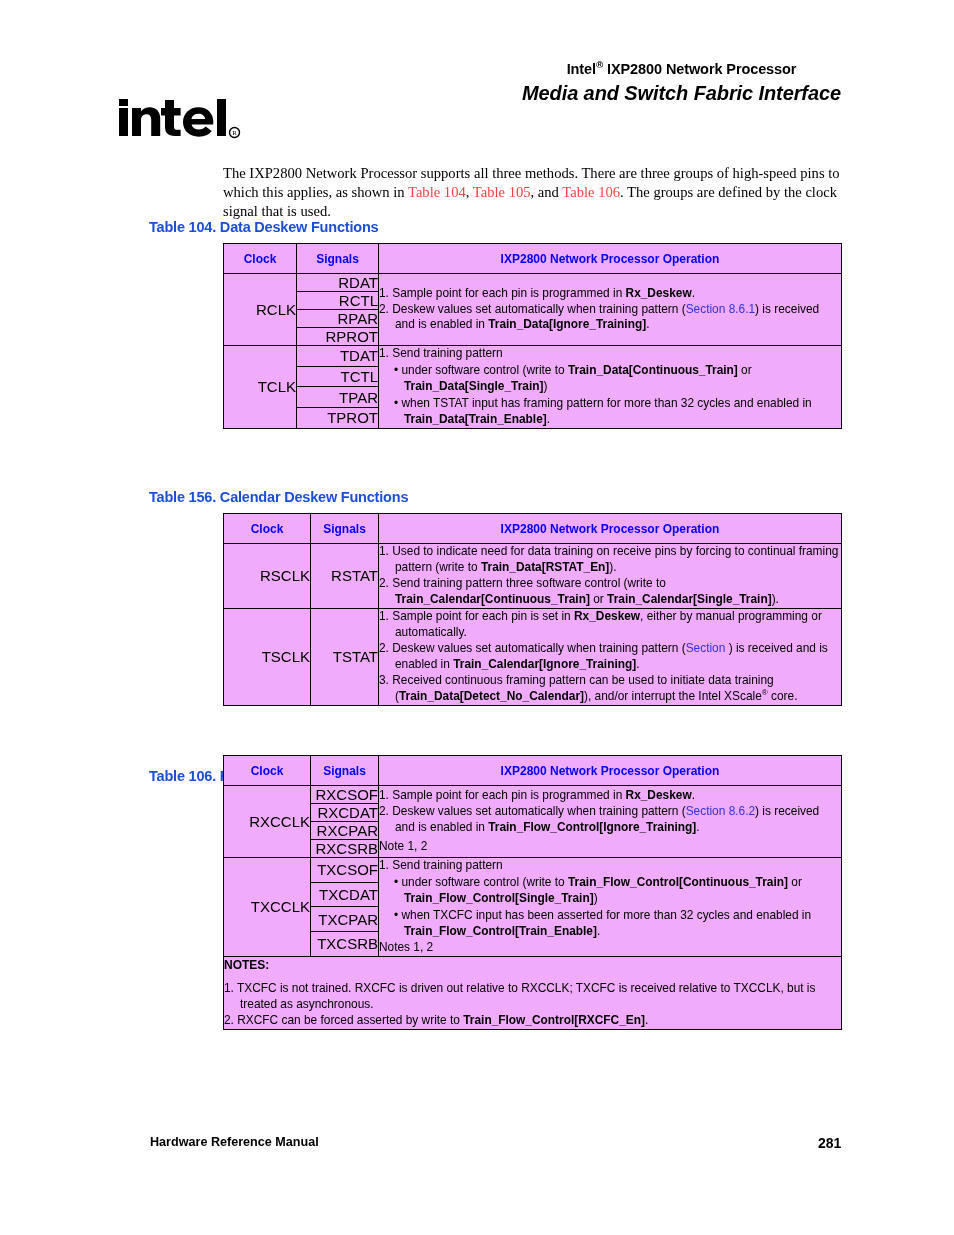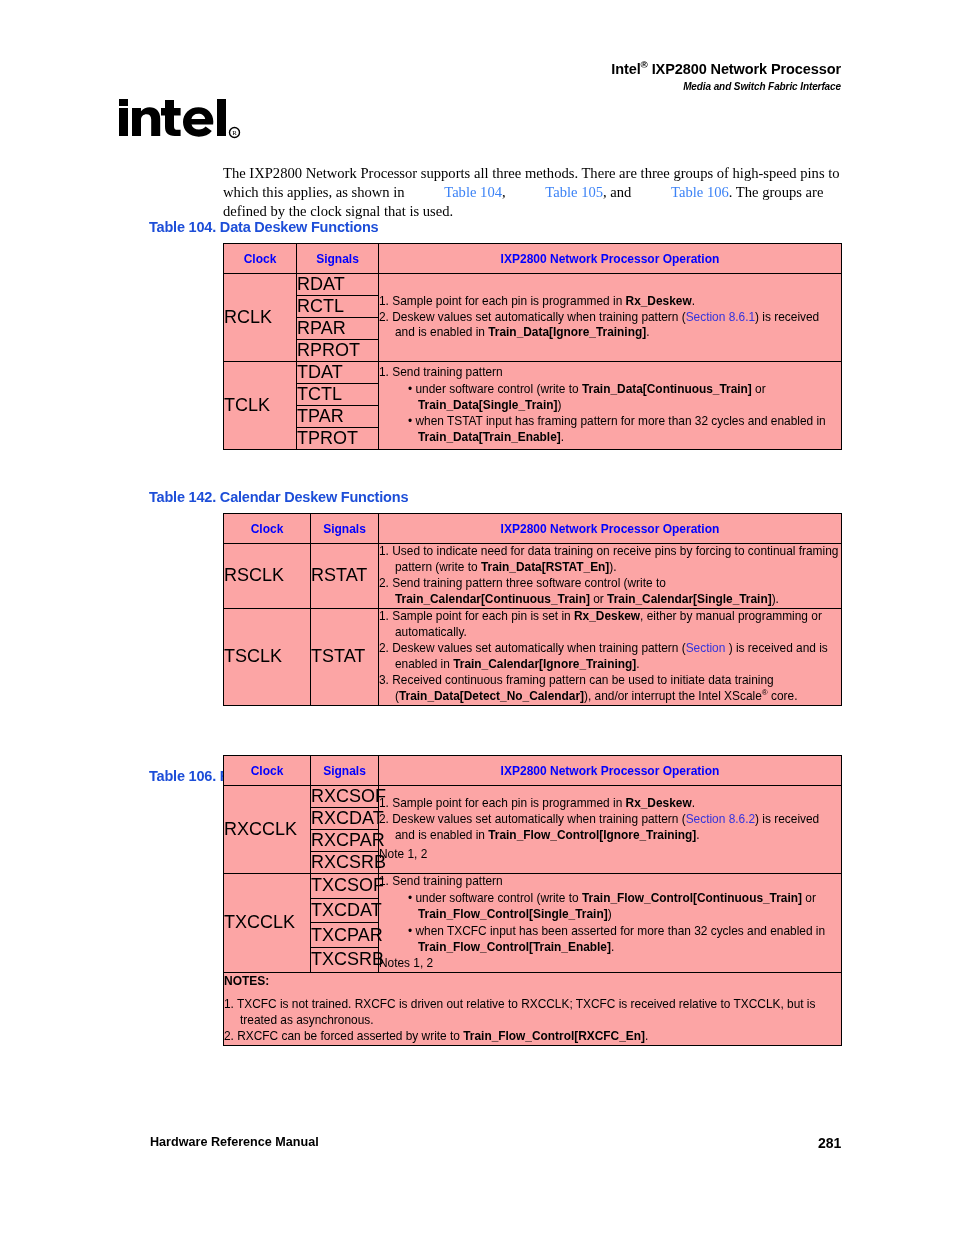--- a/index.html
+++ b/index.html
@@ -31,21 +31,21 @@
   }
   .hdr-line1 {
     font-weight: bold;
     font-size: 14.5px;
     letter-spacing: -0.1px;
     text-align: center;
   }
   .hdr-line2 {
     font-weight: bold;
     font-style: italic;
-    font-size: 10px;
+    font-size: 20px;
     letter-spacing: -0.1px;
   }
   .sup {
     font-size: 0.68em;
     vertical-align: super;
     line-height: 0;
   }
 
   
   .logo {
@@ -60,21 +60,21 @@
   
   .intro {
     position: absolute;
     left: 223px;
     top: 149px;
     width: 620px;
     font-size: 14.6px;
     line-height: 1.32;
     font-family: "Liberation Serif", serif;
   }
-  .lnk { color: #3b82f6; margin-left: 36px; }
+  .lnk { color: #ef4444; }
 
   
   .tbl-caption {
     position: absolute;
     left: 149px;
     font-family: "Liberation Sans", sans-serif;
     font-weight: bold;
     font-size: 14.5px;
     color: #1d4ed8;
     letter-spacing: -0.2px;
@@ -82,38 +82,38 @@
   }
 
   
   table.dt {
     position: absolute;
     left: 223px;
     border-collapse: collapse;
     font-family: "Liberation Sans", sans-serif;
     font-size: 11.6px;
     table-layout: fixed;
-    background: #fca5a5;
+    background: #f0abfc;
   }
   table.dt td, table.dt th {
     border: 1px solid #000;
     padding: 0;
     vertical-align: middle;
   }
   table.dt th {
     color: #0000ff;
     font-weight: bold;
     font-size: 12px;
     text-align: center;
     height: 29px;
     padding: 0 4px;
   }
   td.clk, td.sig {
-    text-align: left;
-    font-size: 18px;
+    text-align: right;
+    font-size: 15px;
     padding: 3px 2px;
   }
   td.op {
     text-align: left;
     padding: 5px 7px 5px 8px;
     line-height: 1.34;
     font-size: 11.9px;
   }
   td.notes {
     text-align: left;
@@ -128,21 +128,21 @@
   .nitem {
     display: block;
     padding-left: 16px;
     text-indent: -16px;
   }
   .nitem + .nitem { margin-top: 0px; }
   .bitem {
     display: block;
     padding-left: 16px;
     text-indent: -10px;
-    margin-left: 23px;
+    margin-left: 9px;
     margin-top: 1px;
   }
   .plain { display: block; }
   .gap { margin-top: 3px; }
   .notes-title {
     display: block;
     font-weight: bold;
     font-size: 12px;
     margin-bottom: 8px;
   }
@@ -238,21 +238,21 @@
         </tr>
         <tr>
           <td class="sig">TPAR</td>
         </tr>
         <tr>
           <td class="sig">TPROT</td>
         </tr>
       </tbody>
   </table>
 
-  <div class="tbl-caption" style="top:489px;">Table 142. Calendar Deskew Functions</div>
+  <div class="tbl-caption" style="top:489px;">Table 156. Calendar Deskew Functions</div>
   <table class="dt" id="t105" style="top:513px; width:619px;">
     <colgroup>
         <col style="width:87px">
         <col style="width:68px">
         <col>
       </colgroup>
     <thead>
       <tr>
         <th>Clock</th>
         <th>Signals</th>

